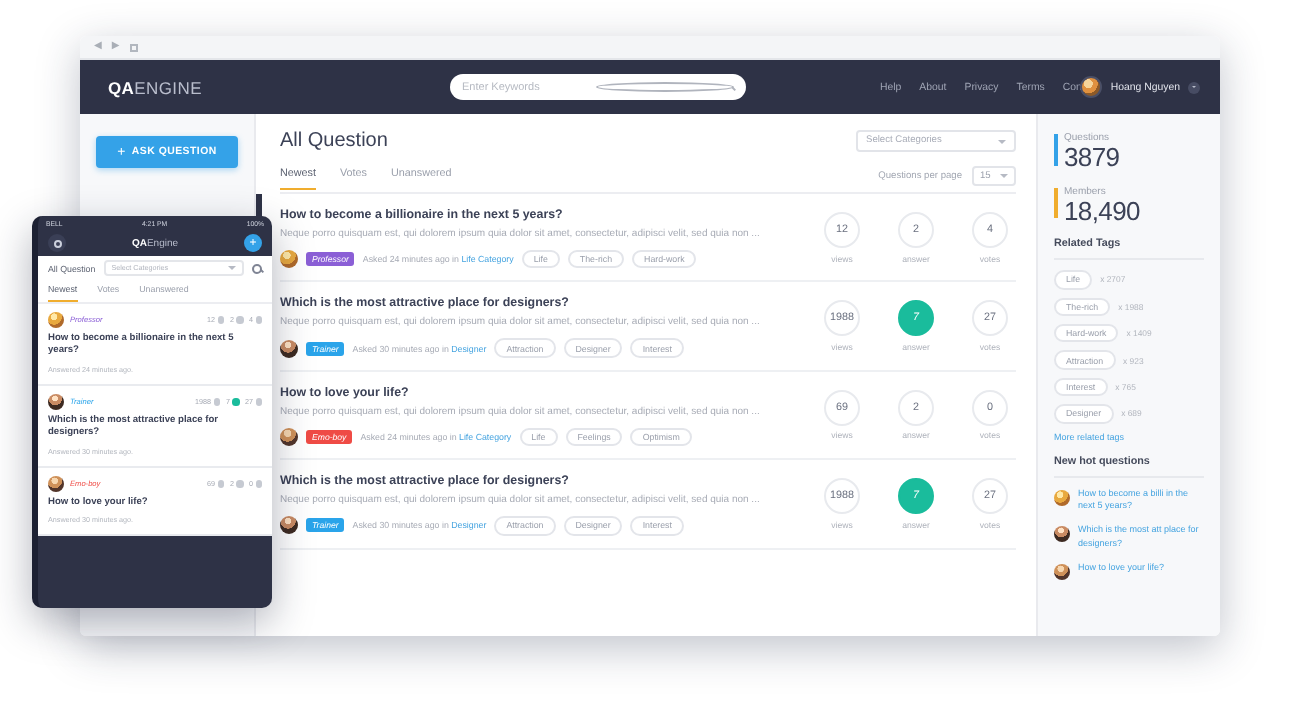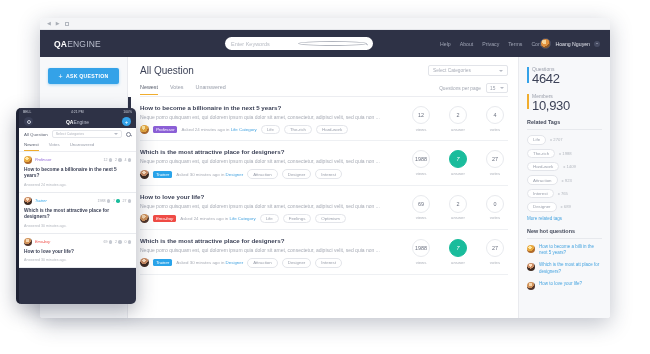--- a/index.html
+++ b/index.html
@@ -345,25 +345,25 @@
                   <small>votes</small>
                 </div>
               </div>
             </div>
           </div>
       </div>
 
       <div class="rsidebar">
         <div class="statblk q">
           <div class="lbl">Questions</div>
-          <div class="num">4642</div>
+          <div class="num">3879</div>
         </div>
         <div class="statblk m">
           <div class="lbl">Members</div>
-          <div class="num">10,930</div>
+          <div class="num">18,490</div>
         </div>
 
         <div class="rs-title">Related Tags</div>
         <div id="tag-list">
             <div class="tagline">
               <span class="tg">Life</span>
               <span class="ct">x 2707</span>
             </div>
             <div class="tagline">
               <span class="tg">The-rich</span>

